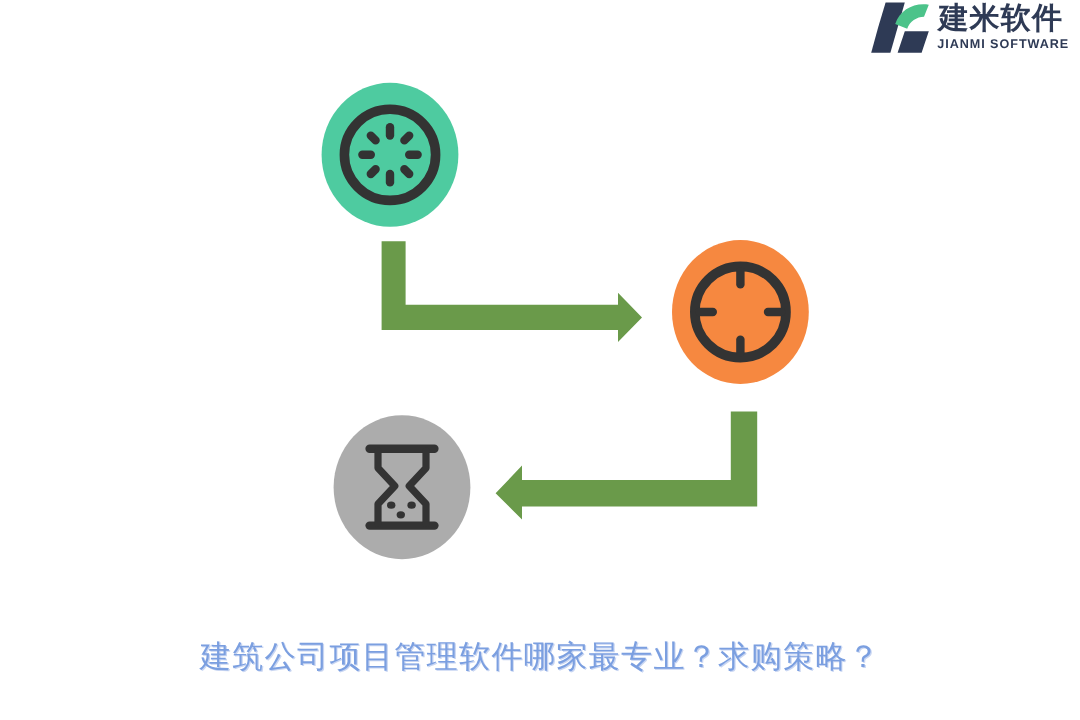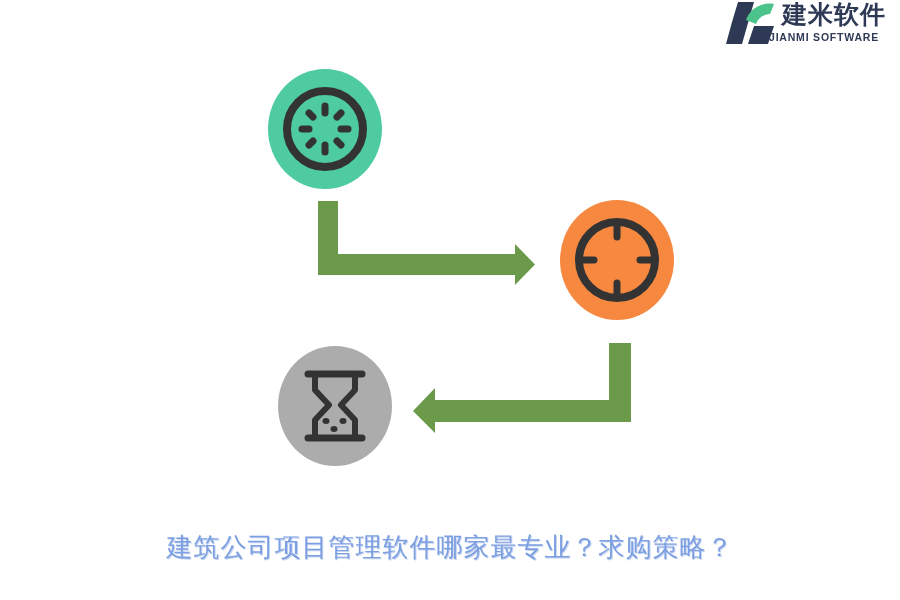--- a/index.html
+++ b/index.html
@@ -1,20 +1,20 @@
 <!DOCTYPE html>
 <html><head>
   <meta charset="utf-8">
   <style>
     html, body { margin:0; padding:0; background:#ffffff; }
     body { width:900px; height:600px; position:relative; overflow:hidden; font-family:"DejaVu Sans", sans-serif; }
     .abs { position:absolute; }
     .logo { left:724px; top:0px; width:176px; height:46px;text-align:center; }
     .logo-text-cn { position:absolute; left:58px; top:0px; font-size:25px; font-weight:bold; color:#2e3a55; letter-spacing:1px; font-family:"DejaVu Sans", sans-serif; line-height:30px; }
-    .logo-text-en { position:absolute; left:45px; top:31px; font-size:10.5px; color:#2e3a55; letter-spacing:0.8px; font-family:"Liberation Sans", sans-serif; font-weight:bold; }
+    .logo-text-en { position:absolute; left:57px; top:31px; font-size:10.5px; color:#2e3a55; letter-spacing:0.8px; font-family:"Liberation Sans", sans-serif; font-weight:bold; }
     .caption { left:0; top:530px; width:900px; text-align:center; font-size:26px; color:#7b9fe0; font-family:"DejaVu Serif", serif; letter-spacing:1px; text-shadow: 1px 1px 0 #c9d6f2; }
   </style>
 </head>
 <body>
 
 <div class="abs logo">
   <svg class="abs" style="left:0;top:0" width="56" height="46" viewBox="0 0 56 46">
     <polygon points="14,2 30,2 18,44 2,44 8,22" fill="#2e3a55"></polygon>
     <path d="M22,20 C26,8 38,2 50,4 L46,14 C40,14 34,18 32,24 Z" fill="#4cc38a"></path>
     <polygon points="30,26 50,26 44,44 24,44" fill="#2e3a55"></polygon>

